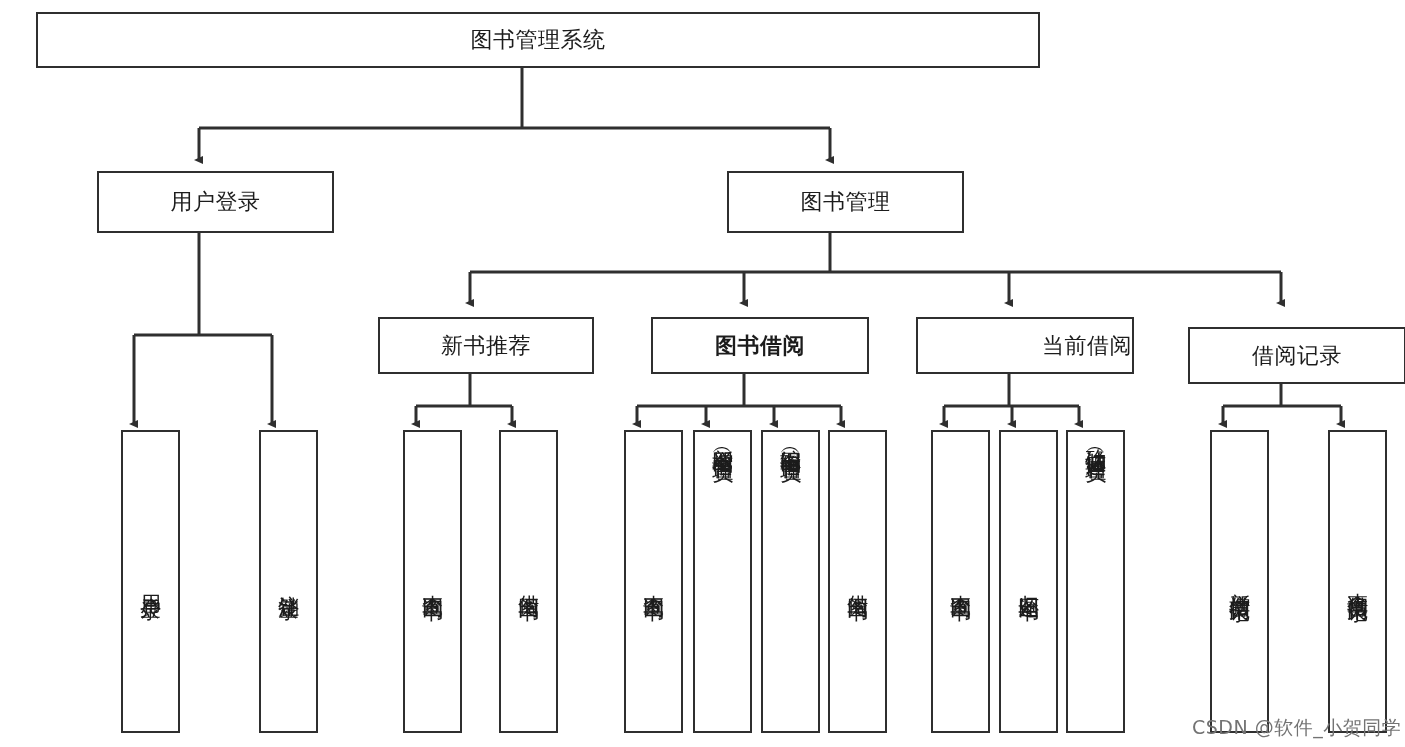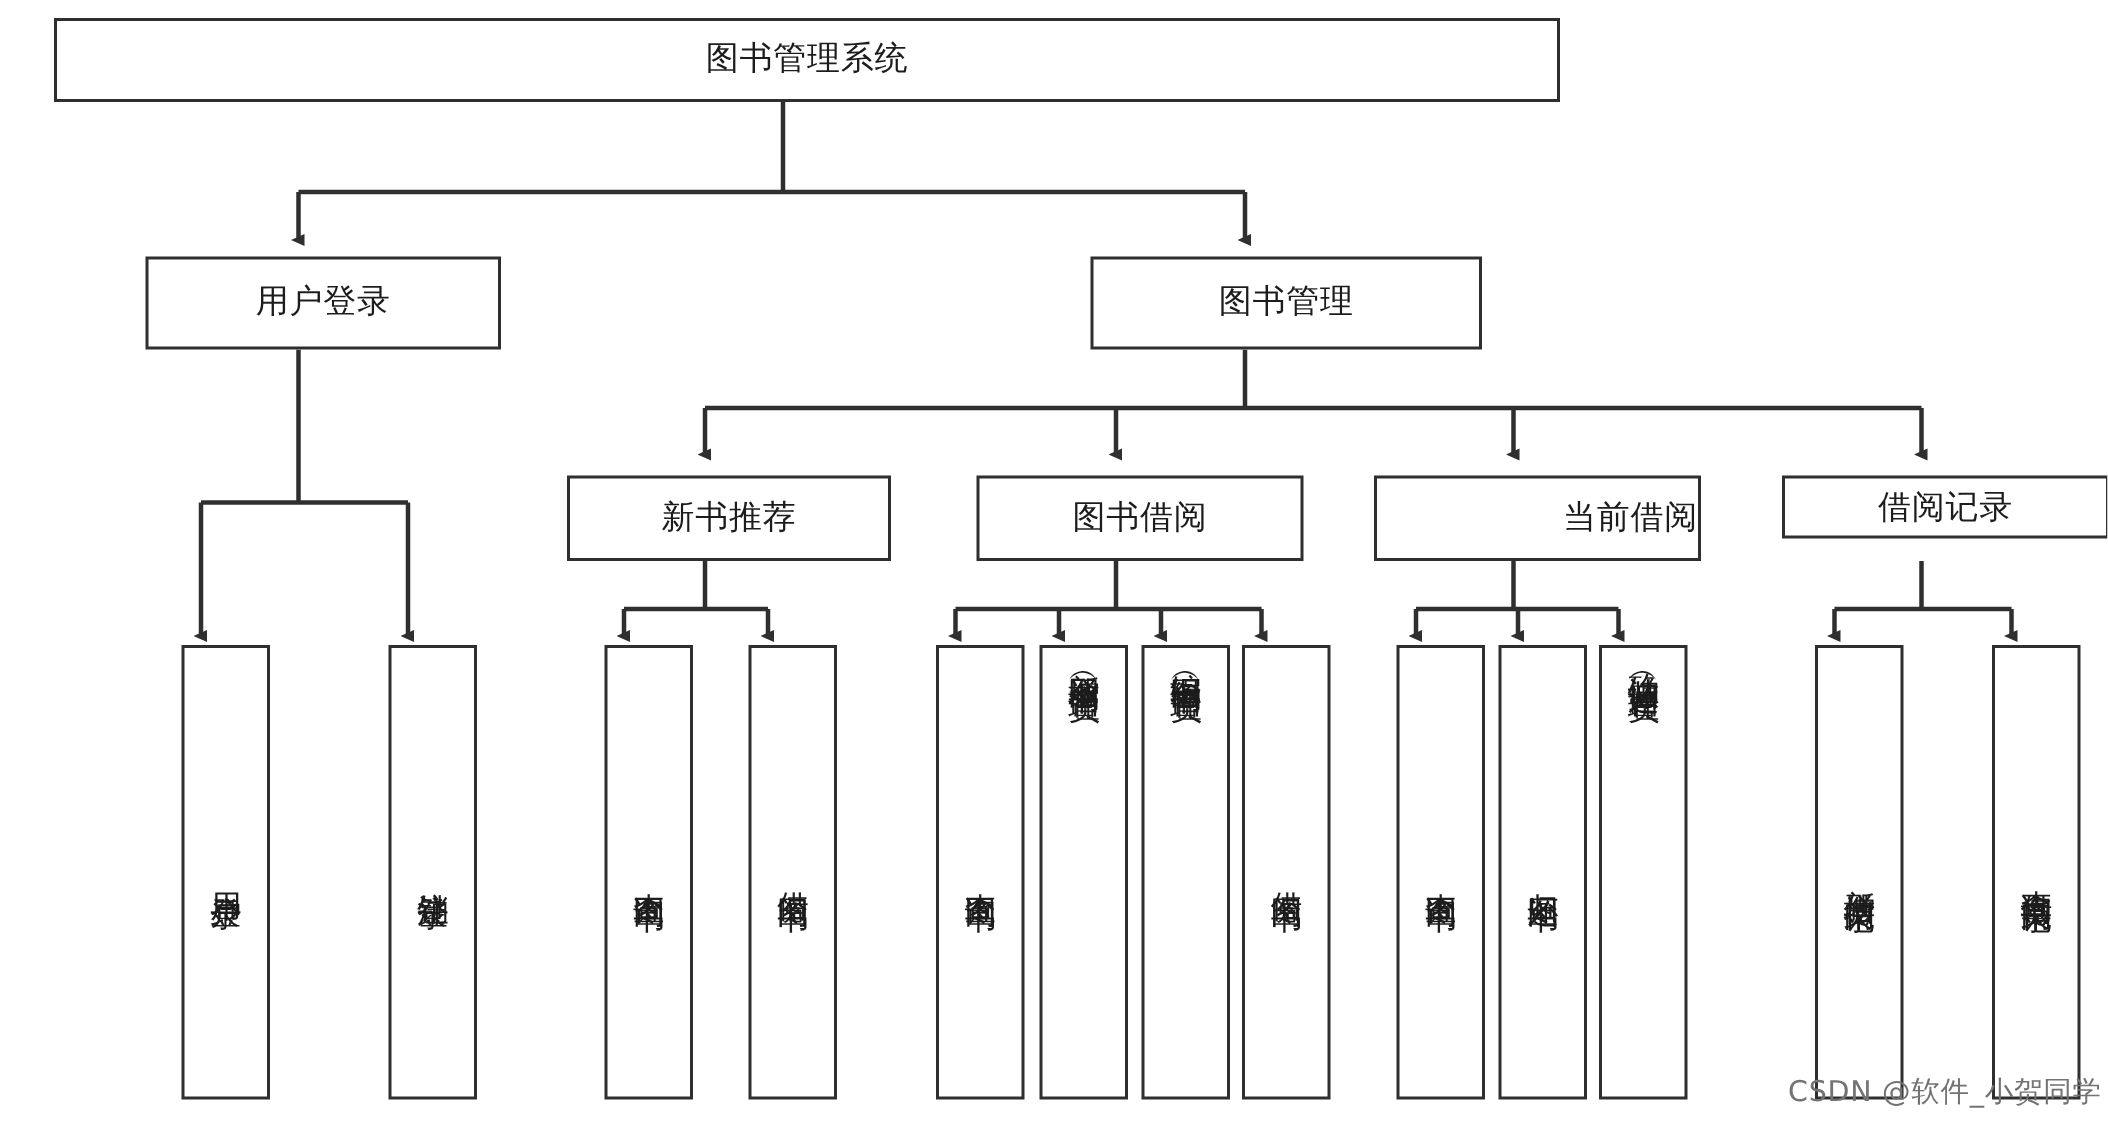--- a/index.html
+++ b/index.html
@@ -121,34 +121,34 @@
     </g>
   </svg>
 
   <div class="node" style="left:20px; top:12px; width:1004px; height:56px;">
     <span class="node-label">图书管理系统</span>
   </div>
 
   <div class="node" style="left:81px; top:171px; width:237px; height:62px;">
     <span class="node-label">用户登录</span>
   </div>
-  <div class="node" style="left:711px; top:171px; width:261px; height:62px;">
+  <div class="node" style="left:711px; top:171px; width:237px; height:62px;">
     <span class="node-label">图书管理</span>
   </div>
 
   <div class="node" style="left:362px; top:317px; width:216px; height:57px;">
     <span class="node-label">新书推荐</span>
   </div>
-  <div class="node" style="left:635px; top:317px; width:218px; height:57px;">
+  <div class="node" style="left:635px; top:317px; width:218px; height:57px;font-weight:bold;">
     <span class="node-label">图书借阅</span>
   </div>
   <div class="node" style="left:900px; top:317px; width:218px; height:57px;justify-content:flex-end;">
     <span class="node-label">当前借阅</span>
   </div>
-  <div class="node" style="left:1172px; top:317px; width:218px; height:42px;font-family:Liberation Serif, serif;">
+  <div class="node" style="left:1172px; top:327px; width:218px; height:57px;">
     <span class="node-label">借阅记录</span>
   </div>
 
   <div class="node leaf center-text" style="left:105px; top:430px; width:59px; height:303px;">
     <span class="node-label">用户登录</span>
   </div>
   <div class="node leaf center-text" style="left:243px; top:430px; width:59px; height:303px;">
     <span class="node-label">注销登录</span>
   </div>
 

